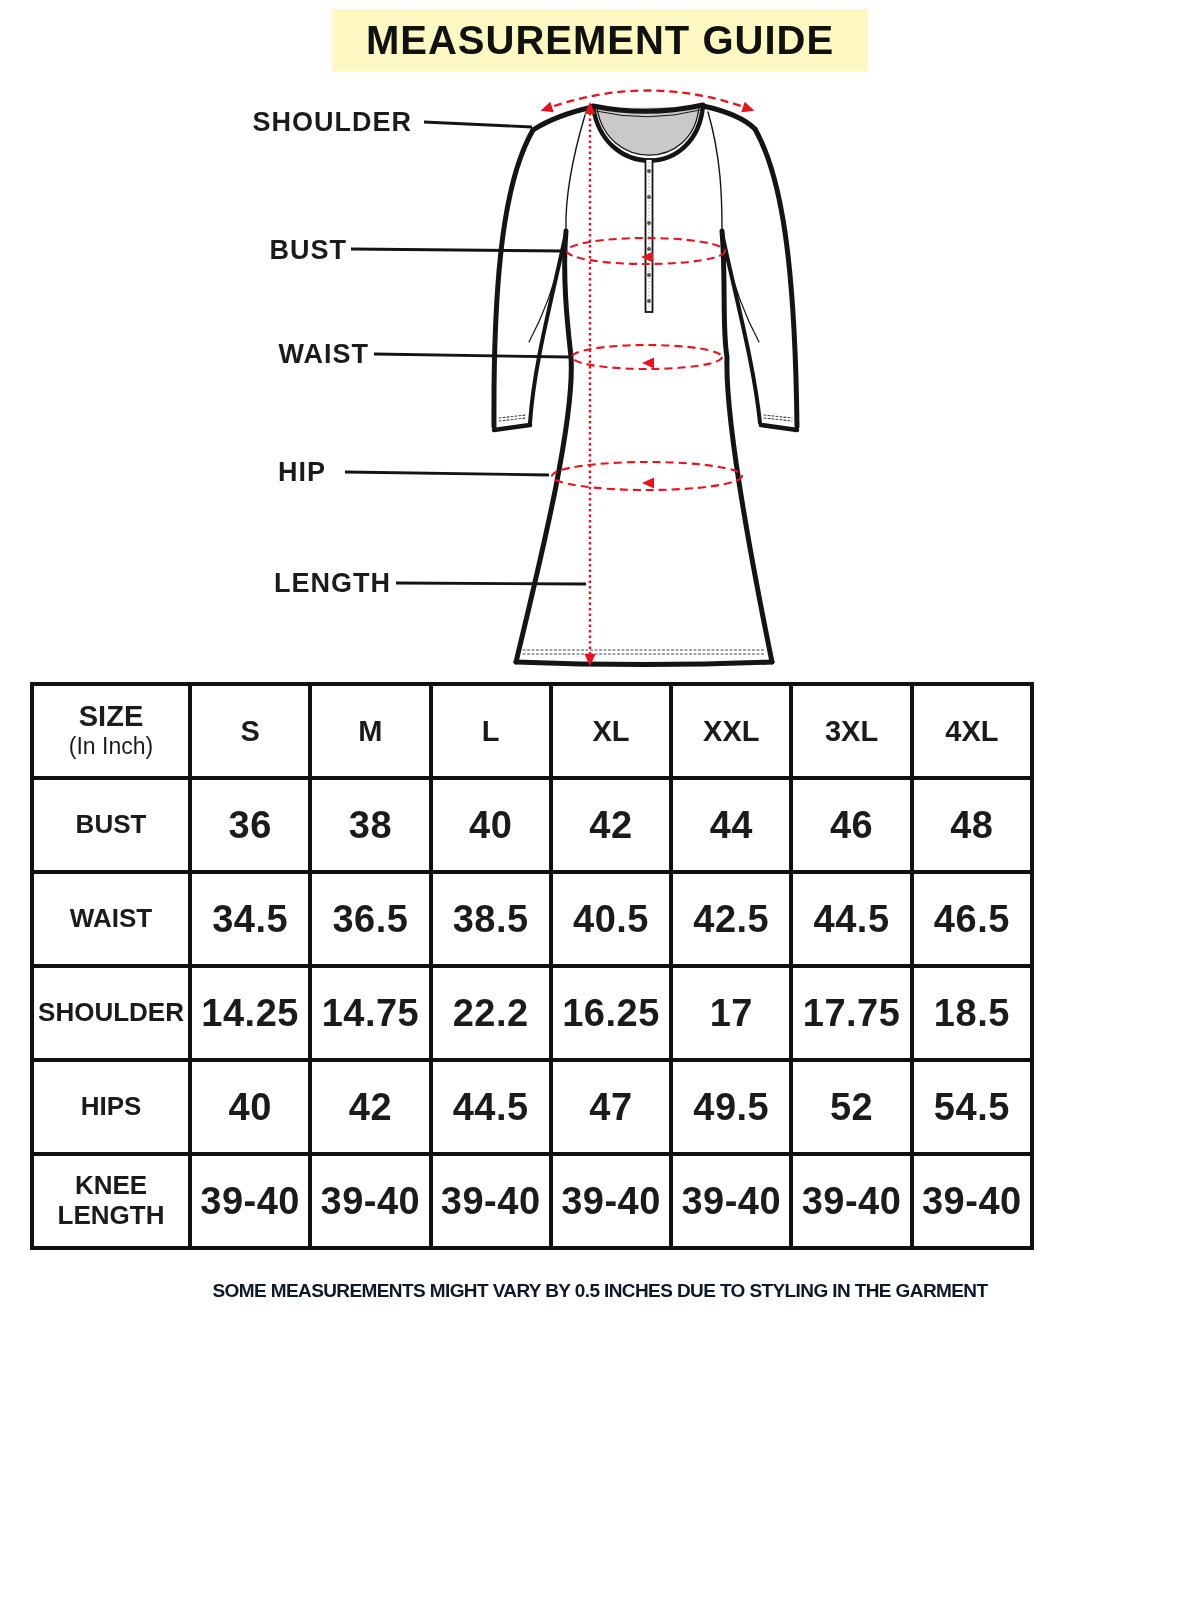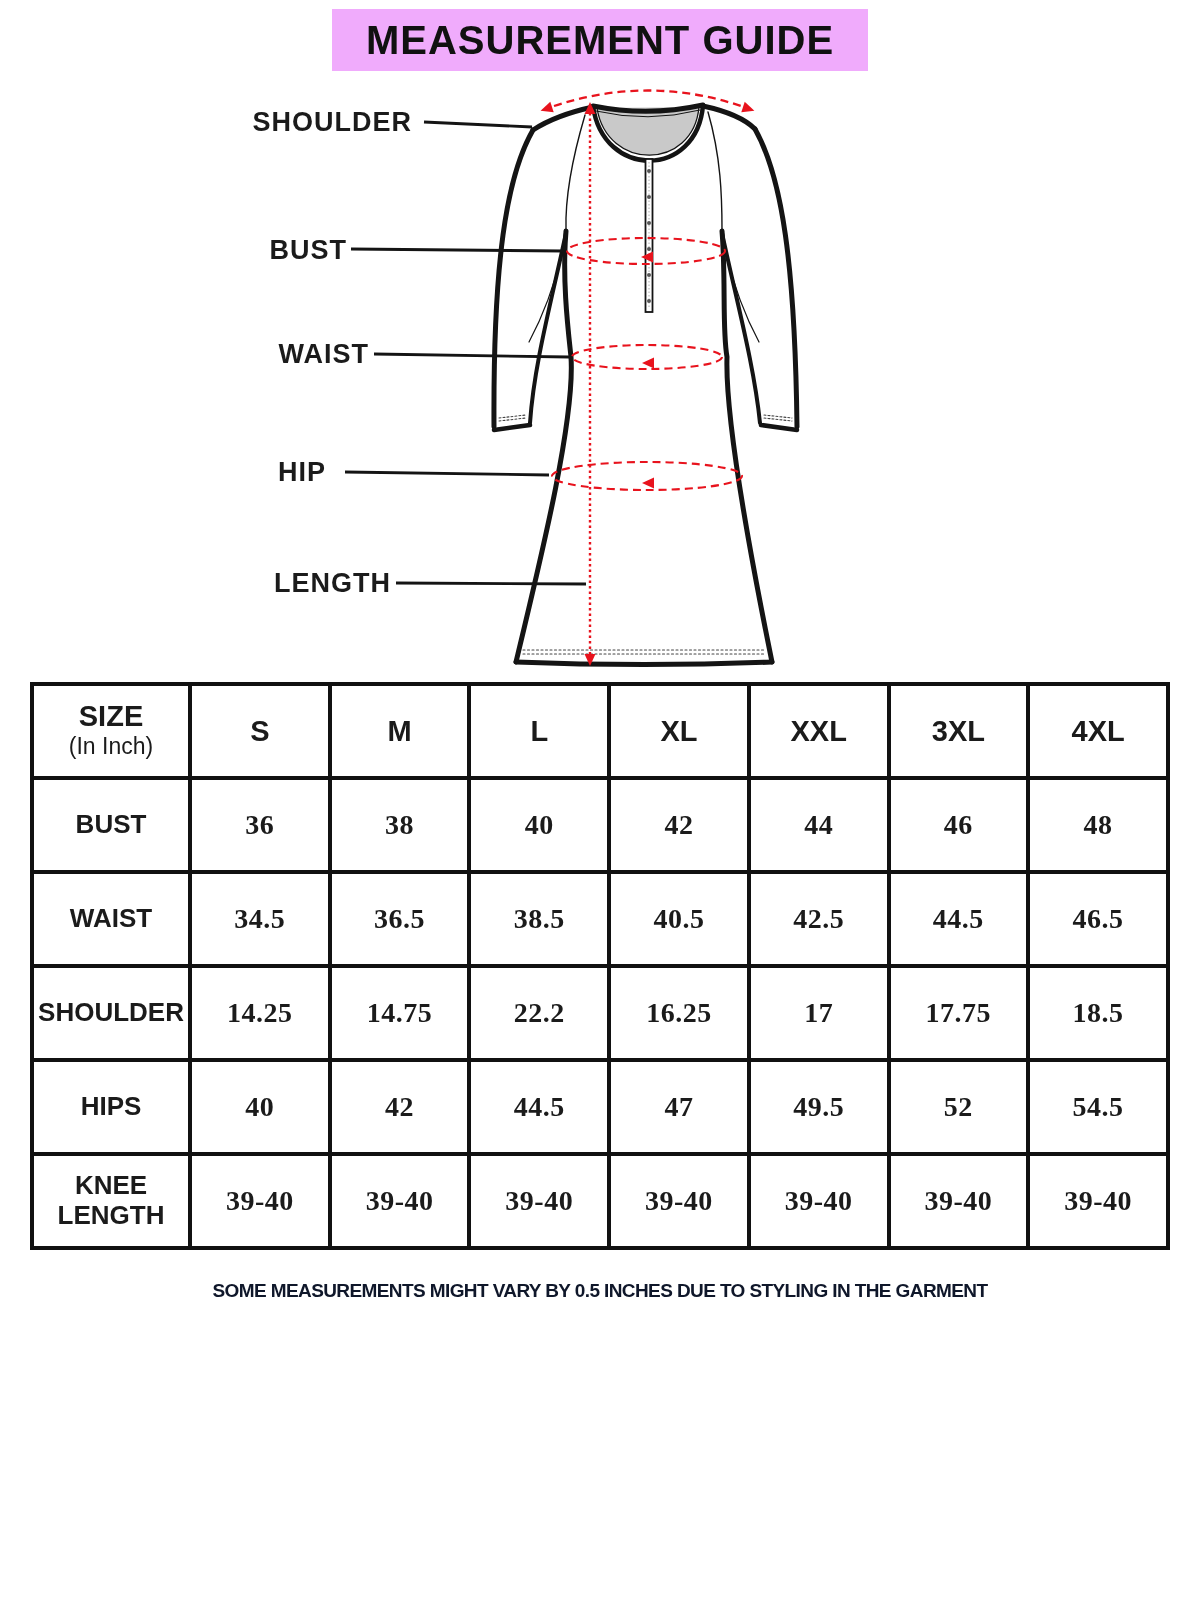--- a/index.html
+++ b/index.html
@@ -3,42 +3,42 @@
 <meta charset="utf-8">
 <style>
   html,body{margin:0;padding:0;}
   body{
     width:1200px;height:1600px;background:#ffffff;overflow:hidden;
     font-family:"Liberation Sans","DejaVu Sans",sans-serif;
     color:#1b1b1b;
   }
   .title-wrap{padding-top:9px;text-align:center;}
   .title{
-    display:inline-block;background:#f0abfc;color:#111;
+    display:inline-block;background:#fef9c3;color:#111;
     font-size:40px;font-weight:bold;letter-spacing:1px;
     padding:11px 34px;line-height:1;
   }
   .diagram{position:relative;height:600px;margin-top:6px;}
   .diagram svg{display:block;}
 
   table.size-table{
     border-collapse:collapse;margin:5px 30px 0 30px;
-    width:1140px;table-layout:fixed;
+    width:1004px;table-layout:fixed;
   }
   table.size-table th,table.size-table td{
     border:4px solid #111;height:90px;padding:0;
     text-align:center;vertical-align:middle;
     font-weight:bold;color:#1b1b1b;
   }
   table.size-table col.label-col{width:158px;}
   .size-t{font-size:29px;font-weight:bold;line-height:1.1;}
   .size-u{font-size:23px;font-weight:normal;line-height:1.2;}
   th.col-head{font-size:29px;}
   th.row-label{font-size:26px;line-height:1.15;}
-  td.val{font-size:28px;letter-spacing:0.5px;font-family:Liberation Serif, serif;}
+  td.val{font-size:38px;letter-spacing:0.5px;}
   .footer-note{
     margin-top:30px;text-align:center;font-weight:bold;
     font-size:19px;letter-spacing:-0.6px;color:#0f172a;white-space:nowrap;
   }
 </style>
 </head>
 <body>
 
 <div class="title-wrap">
   <div class="title">MEASUREMENT GUIDE</div>

